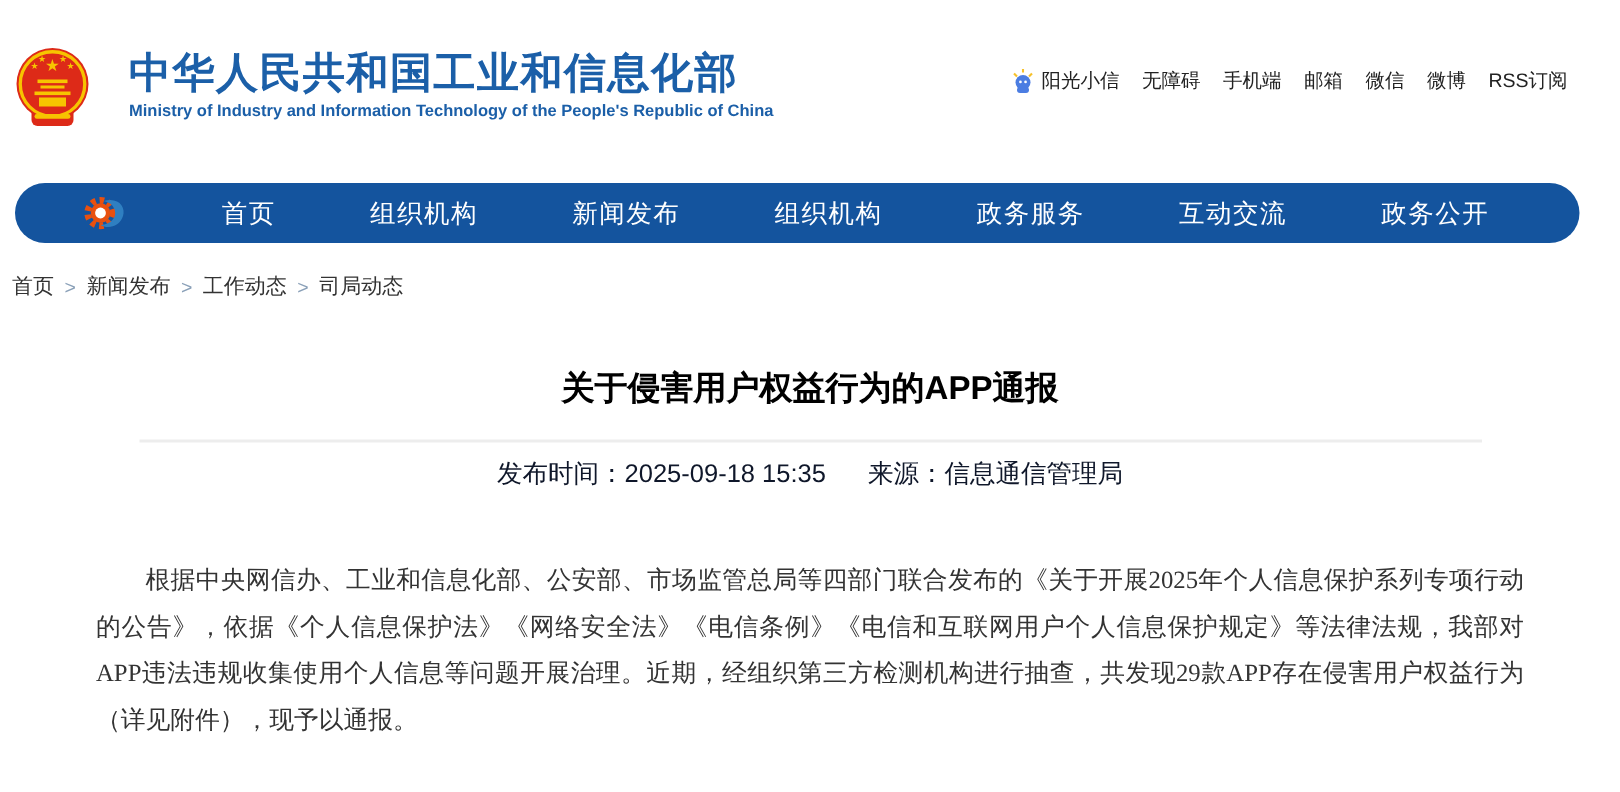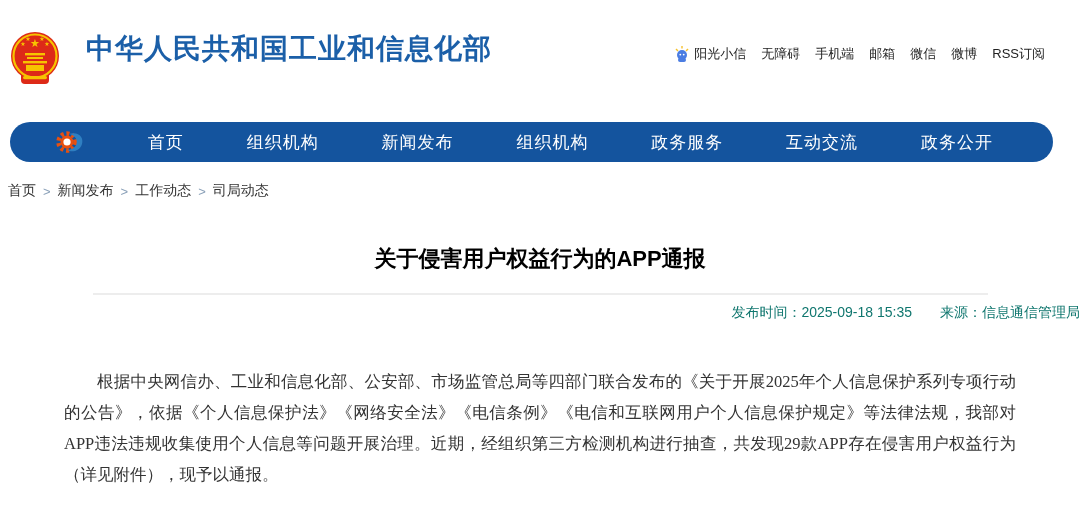--- a/index.html
+++ b/index.html
@@ -33,21 +33,21 @@
   }
   .nav-logo{width:30px;height:28px;flex:0 0 auto;}
   .nav-item{color:#ffffff;font-size:17px;letter-spacing:1px;cursor:pointer;white-space:nowrap;}
   
   .breadcrumb{margin:20px 0 0 8px;font-size:14px;color:#333;display:flex;align-items:center;gap:7px;}
   .crumb{cursor:pointer;}
   .crumb-sep{color:#8aa0b8;font-size:13px;}
   
   .article-title{margin-top:42px;text-align:center;color:#000000;font-size:22px;font-weight:bold;line-height:34px;}
   .title-divider{width:895px;height:2px;background:#ededed;margin:17px auto 0;}
-  .article-meta{margin-top:9px;text-align:right;font-size:14px;color:#0f766e;}
+  .article-meta{margin-top:9px;text-align:center;font-size:17px;color:#0f172a;}
   .article-meta .src-label{margin-left:28px;}
   .article-body{width:952px;margin:44px auto 0;}
   .article-body p{
     margin:0 0 6px;font-size:16.5px;line-height:31px;color:#333;
     text-indent:2em;text-align:justify;
     font-family:"Liberation Serif","DejaVu Serif",serif;
   }
 </style>
 </head>
 <body>
@@ -64,20 +64,21 @@
       <text x="32" y="11" font-size="6" text-anchor="middle" fill="#f7c400">★</text>
       <text x="37" y="16" font-size="6" text-anchor="middle" fill="#f7c400">★</text>
       <rect x="15" y="23" width="20" height="2.4" fill="#f7c400"></rect>
       <rect x="17" y="27" width="16" height="2" fill="#f7c400"></rect>
       <rect x="13" y="31" width="24" height="2.4" fill="#f7c400"></rect>
       <rect x="16" y="35" width="18" height="6" fill="#f7c400"></rect>
       <rect x="13" y="46" width="24" height="3.2" rx="1.6" fill="#f7c400"></rect>
     </svg>
     <div class="title-block">
       <div class="site-title">中华人民共和国工业和信息化部</div>
+      <div class="site-subtitle">Ministry of Industry and Information Technology of the People's Republic of China</div>
     </div>
   </div>
 
   <div class="top-links">
     <span class="tlink">
       <svg class="mascot" viewBox="0 0 16 18">
         <line x1="2" y1="4" x2="4" y2="6" stroke="#f6c12b" stroke-width="1.4"></line>
         <line x1="8" y1="1" x2="8" y2="3.4" stroke="#f6c12b" stroke-width="1.4"></line>
         <line x1="14" y1="4" x2="12" y2="6" stroke="#f6c12b" stroke-width="1.4"></line>
         <circle cx="8" cy="10" r="5" fill="#4b7de2"></circle>

